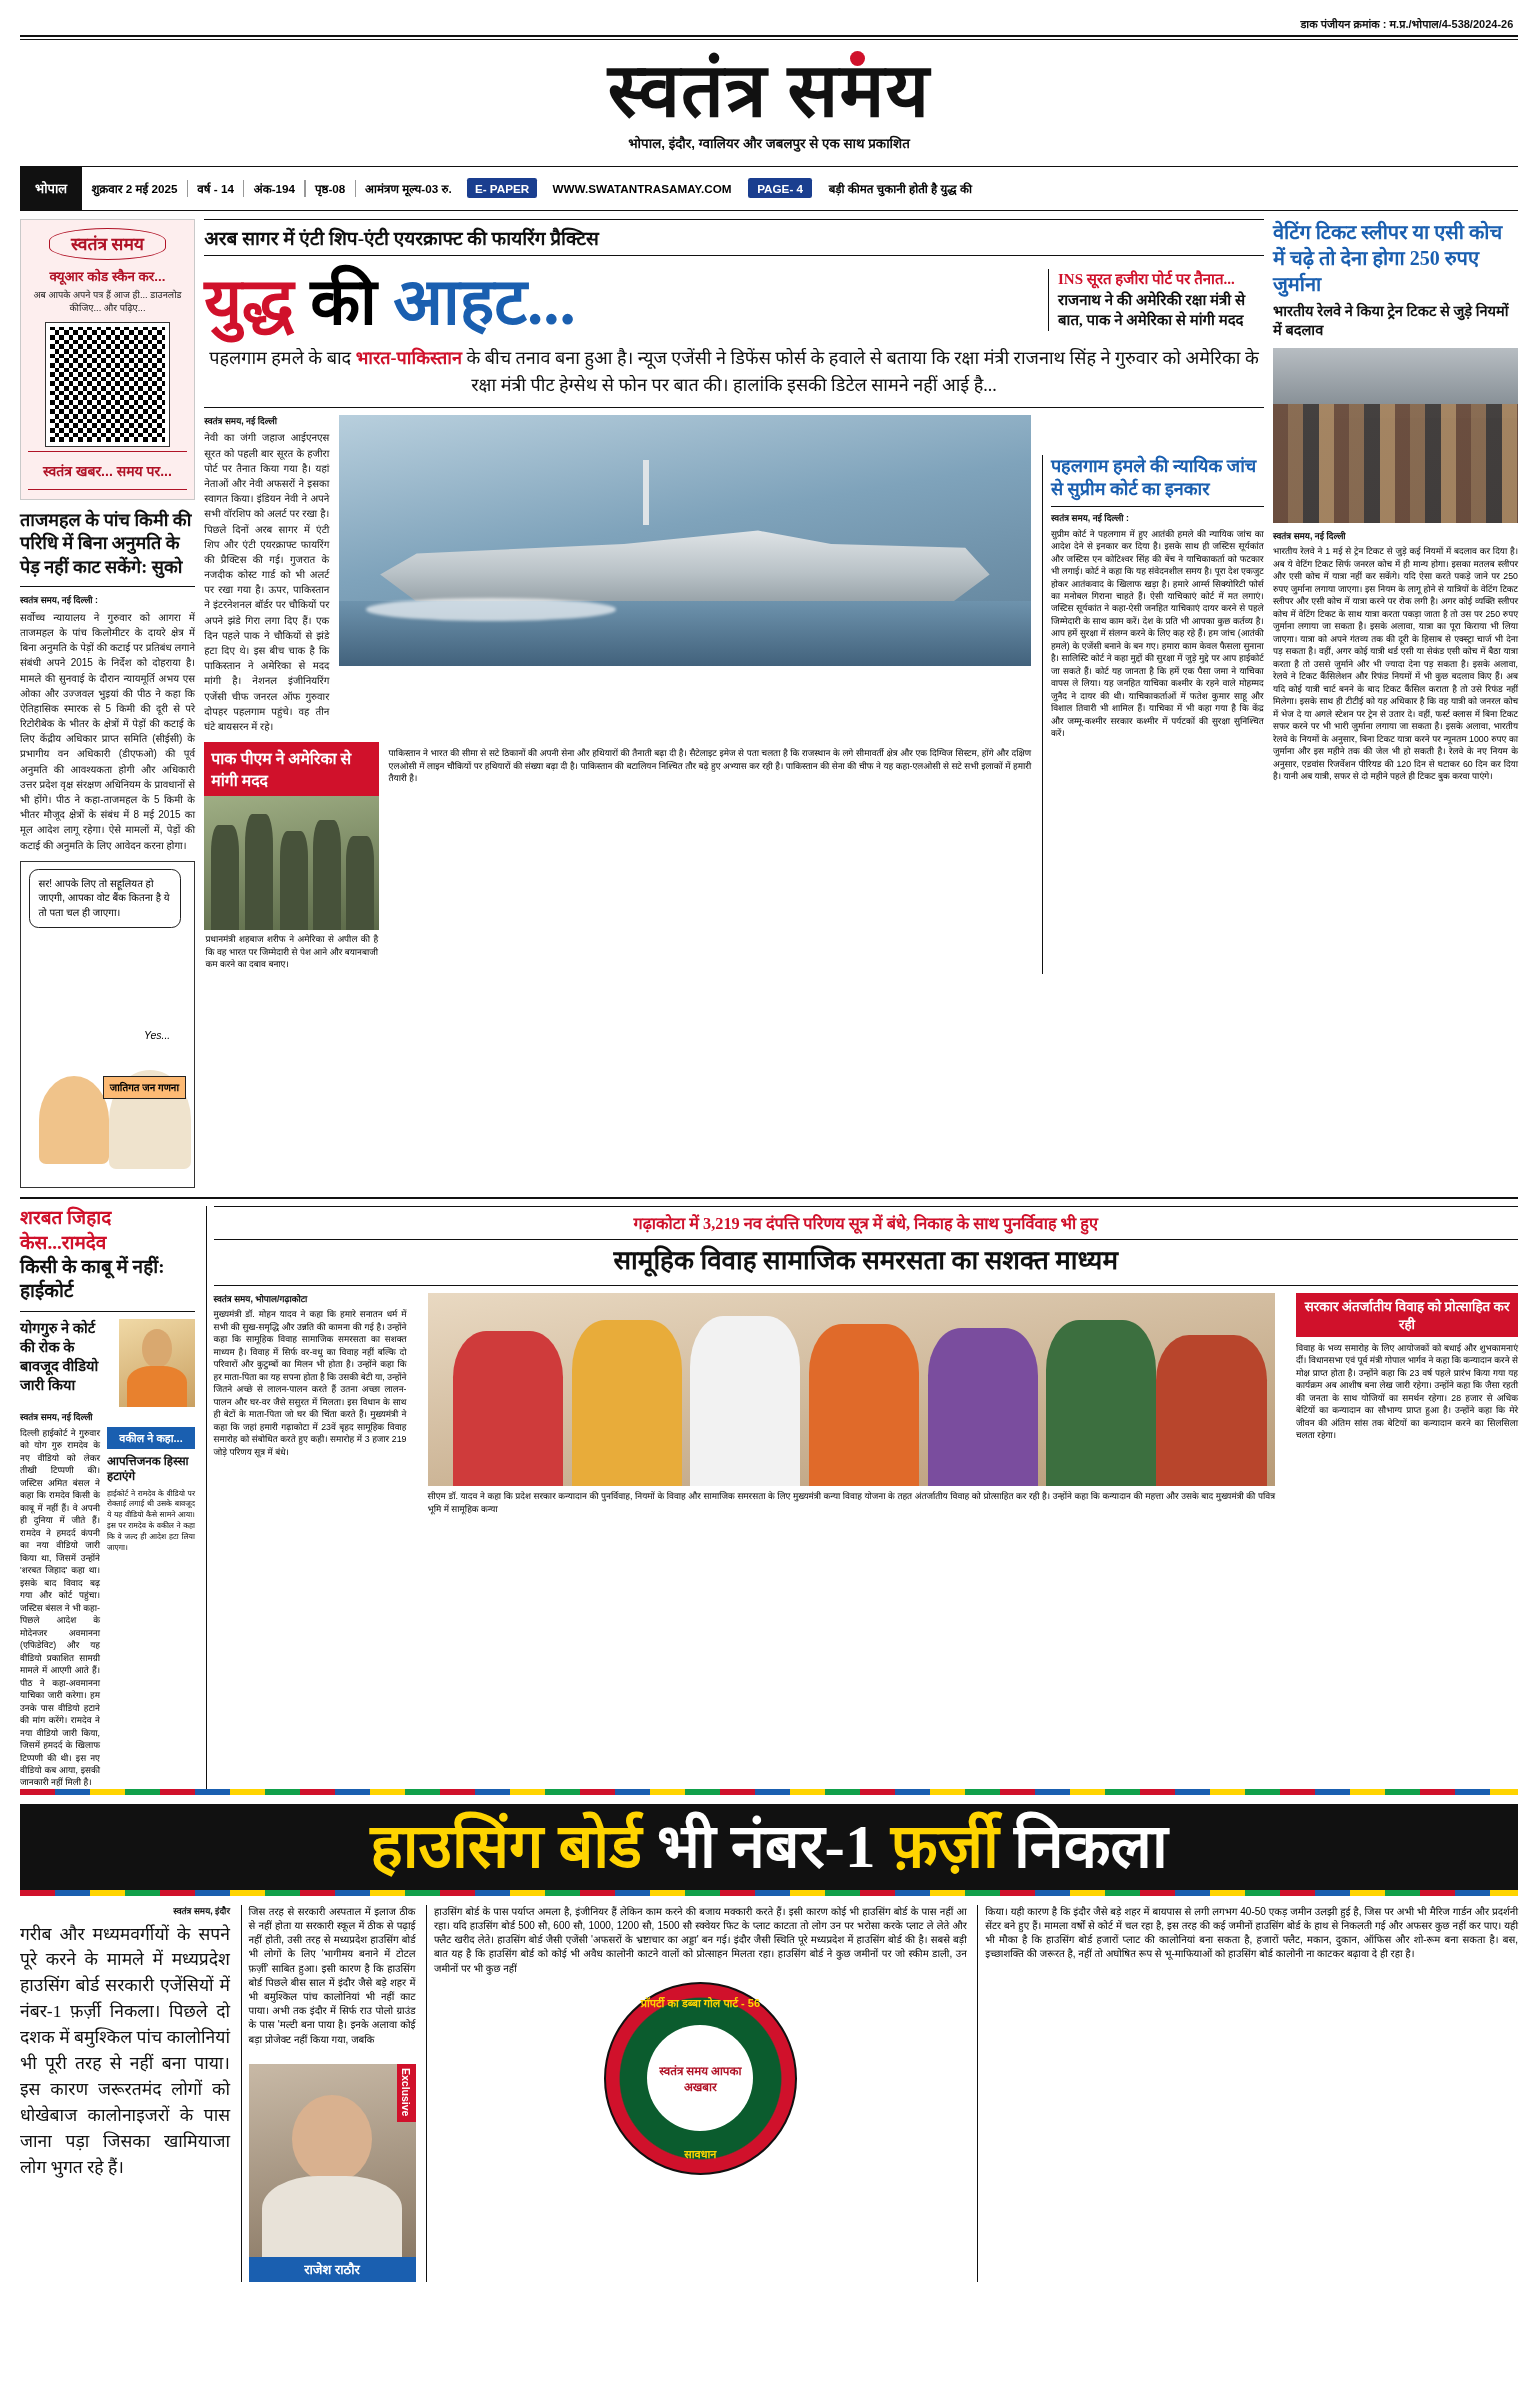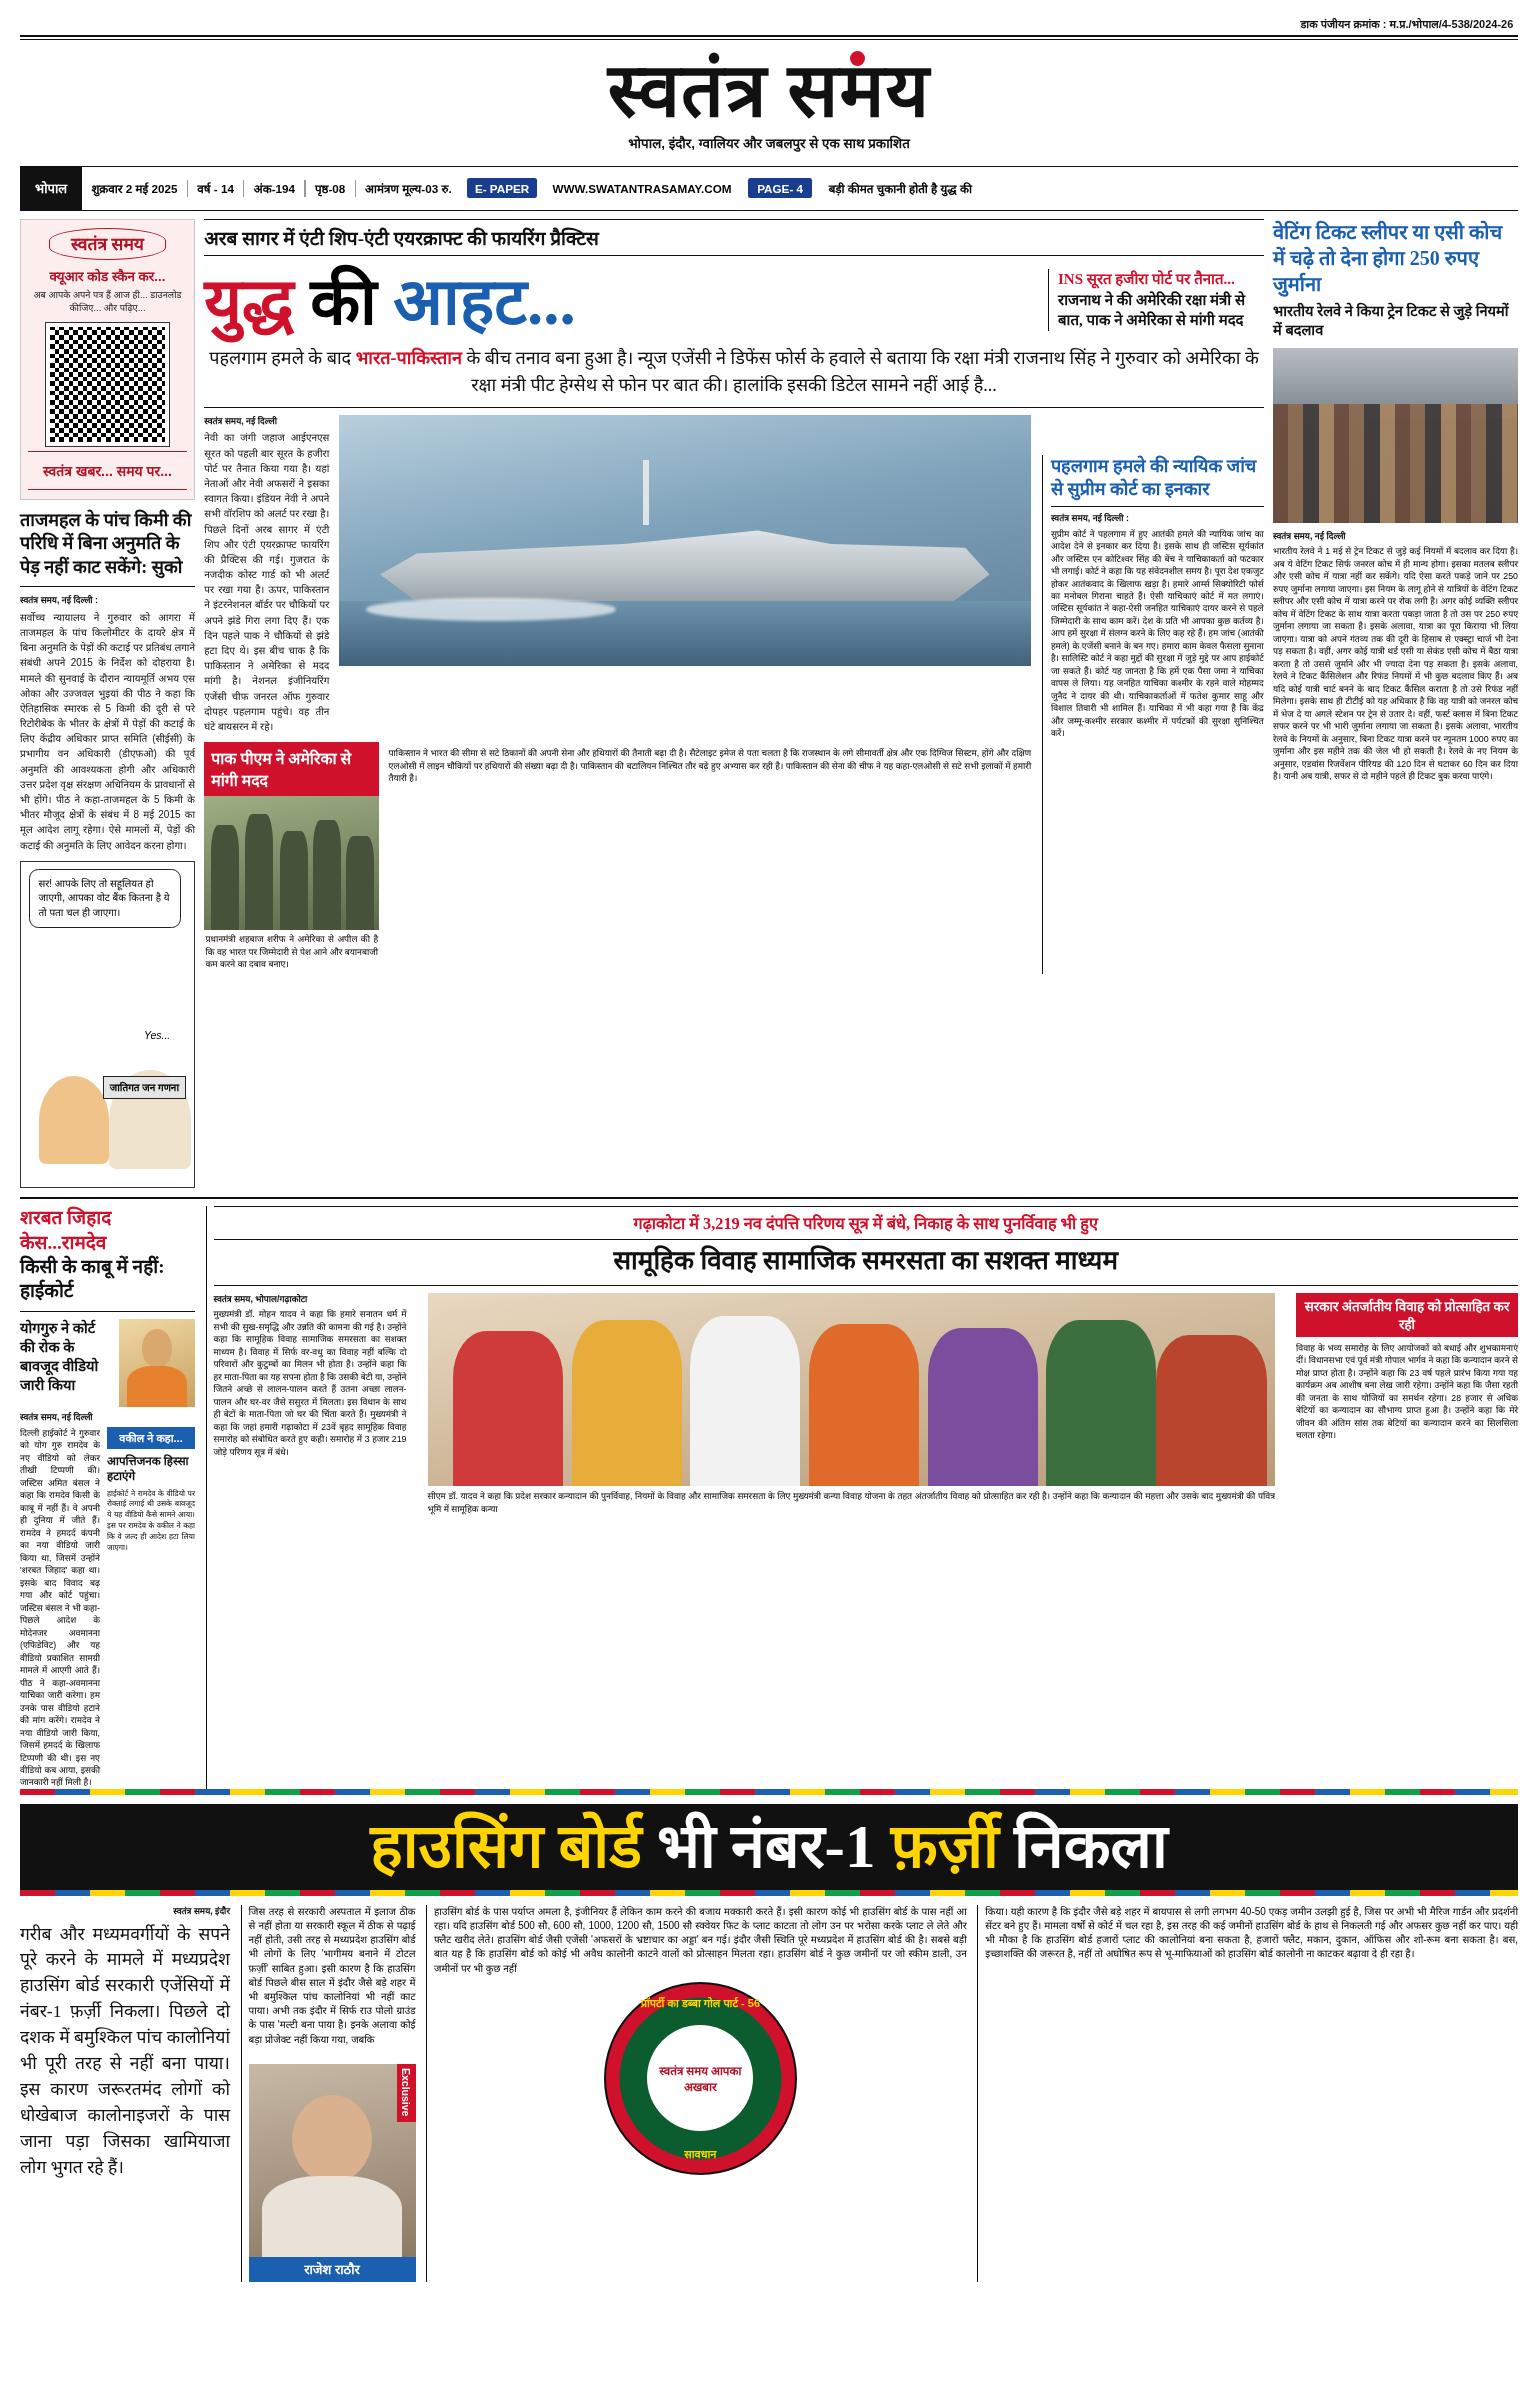--- a/index.html
+++ b/index.html
@@ -451,21 +451,21 @@
 
       <div class="lhead">ताजमहल के पांच किमी की परिधि में बिना अनुमति के पेड़ नहीं काट सकेंगे: सुको</div>
       <div class="rule-thin"></div>
       <div class="byline">स्वतंत्र समय, नई दिल्ली :</div>
       <div class="body-text">सर्वोच्च न्यायालय ने गुरुवार को आगरा में ताजमहल के पांच किलोमीटर के दायरे क्षेत्र में बिना अनुमति के पेड़ों की कटाई पर प्रतिबंध लगाने संबंधी अपने 2015 के निर्देश को दोहराया है। मामले की सुनवाई के दौरान न्यायमूर्ति अभय एस ओका और उज्जवल भुइयां की पीठ ने कहा कि ऐतिहासिक स्मारक से 5 किमी की दूरी से परे रिटोरीबेक के भीतर के क्षेत्रों में पेड़ों की कटाई के लिए केंद्रीय अधिकार प्राप्त समिति (सीईसी) के प्रभागीय वन अधिकारी (डीएफओ) की पूर्व अनुमति की आवश्यकता होगी और अधिकारी उत्तर प्रदेश वृक्ष संरक्षण अधिनियम के प्रावधानों से भी होंगे। पीठ ने कहा-ताजमहल के 5 किमी के भीतर मौजूद क्षेत्रों के संबंध में 8 मई 2015 का मूल आदेश लागू रहेगा। ऐसे मामलों में, पेड़ों की कटाई की अनुमति के लिए आवेदन करना होगा।</div>
 
       <div class="cartoon">
         <div class="bubble">सर! आपके लिए तो सहूलियत हो जाएगी, आपका वोट बैंक कितना है ये तो पता चल ही जाएगा।</div>
         <div class="c-fig" style="left:17.5px;bottom:23px;width:70px;height:88px;background:#f0c38a;border-radius:50% 50% 7px 7px;"></div>
         <div class="c-fig" style="left:88px;bottom:17.5px;width:82px;height:99px;background:#efe3cd;border-radius:50% 50% 7px 7px;"></div>
-        <div style="position:absolute;right:8.2px;bottom:88px;border:1.2px solid #222;padding:3.5px 5.8px;font-size:10px;font-weight:bold;background:#e5e5e5;text-align:center;">जातिगत जन गणना</div>
+        <div style="position:absolute;right:8.2px;bottom:88px;border:1.2px solid #222;padding:3.5px 5.8px;font-size:10px;font-weight:bold;background:#fdba74;text-align:center;">जातिगत जन गणना</div>
         <div style="position:absolute;left:123px;bottom:146px;font-size:10.5px;font-style:italic;">Yes...</div>
       </div>
     </div>
 
     <div>
       <div class="kicker-bar">
         <span class="kicker">अरब सागर में एंटी शिप-एंटी एयरक्राफ्ट की फायरिंग प्रैक्टिस</span>
       </div>
 
       <div class="lead-row">

